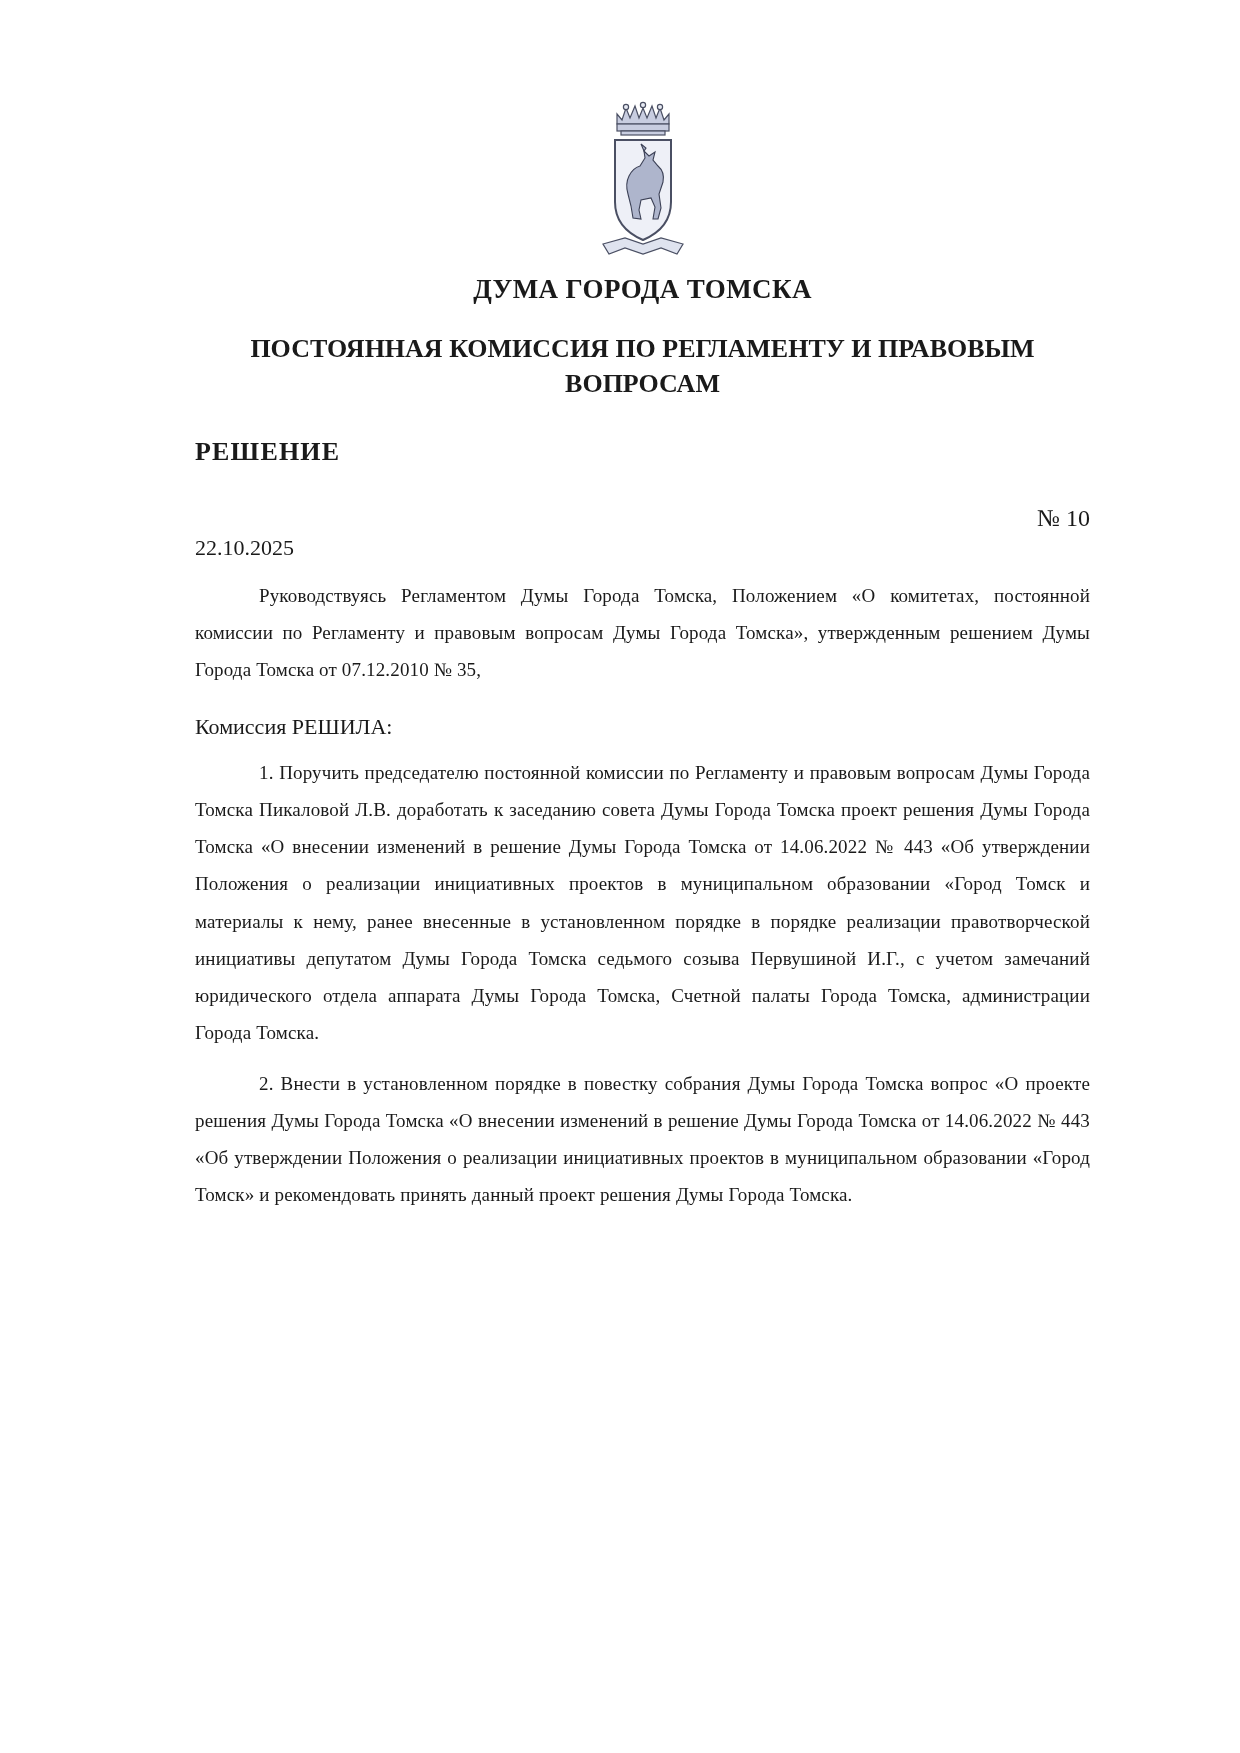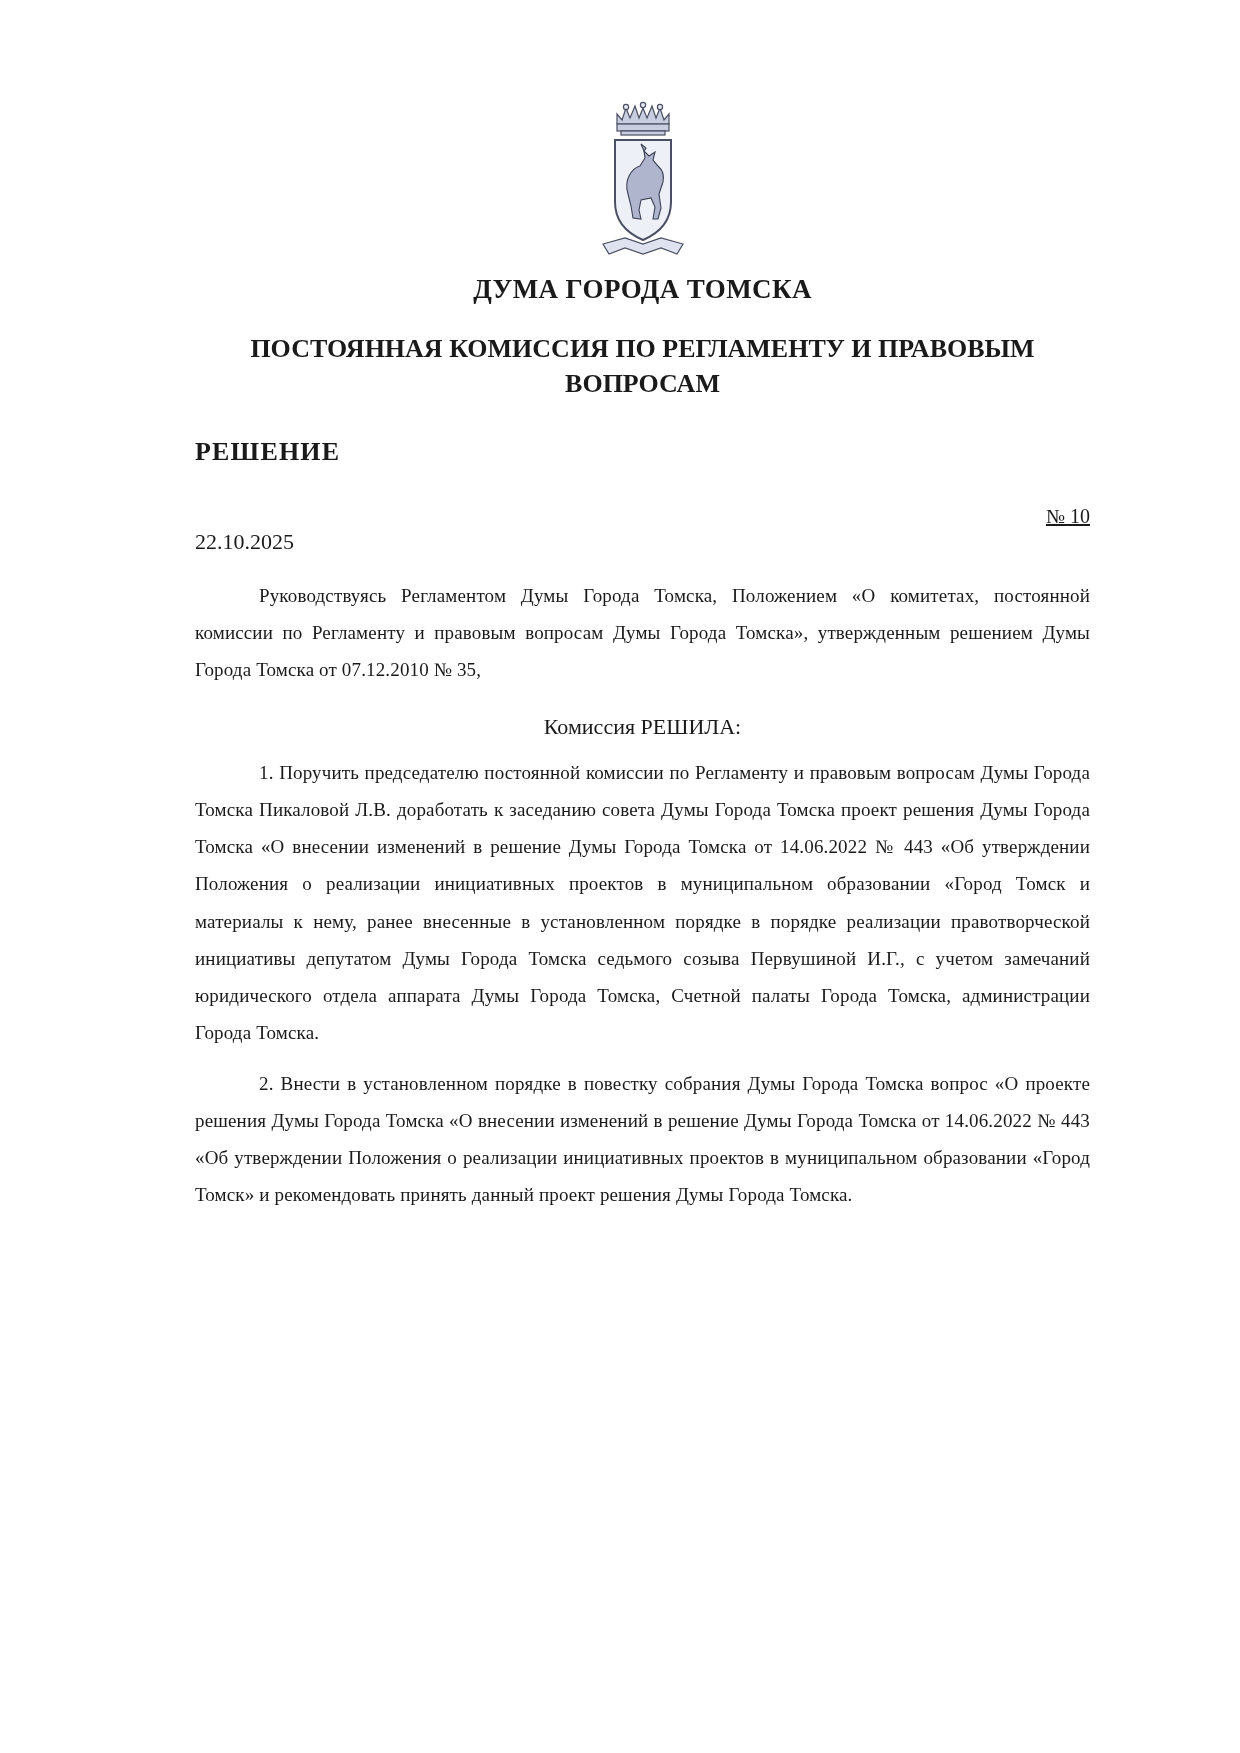--- a/index.html
+++ b/index.html
@@ -69,27 +69,26 @@
   
   .meta-row {
     position: relative;
     margin-top: 62px;
     height: 34px;
   }
   .meta-number {
     position: absolute;
     right: 0;
     top: -24px;
-    font-size: 20px;
-    text-decoration: underline;
+    font-size: 24px;
   }
   .meta-date {
     position: absolute;
     left: 0;
-    top: 0;
+    top: 6px;
     font-size: 22px;
   }
 
   
   .subject {
     width: 430px;
     font-weight: bold;
     font-size: 21px;
     line-height: 1.42;
     text-align: justify;
@@ -101,21 +100,21 @@
   
   .body-par {
     font-size: 19px;
     line-height: 1.95;
     text-align: justify;
     text-indent: 64px;
     margin-top: 14px;
     letter-spacing: 0.15px;
   }
   .decision-line {
-    text-align: center;
+    text-align: left;
     font-size: 22px;
     margin-top: 26px;
     margin-bottom: 8px;
   }
 </style>
 </head>
 <body>
 
 <div class="page">
   <div class="sheet">

